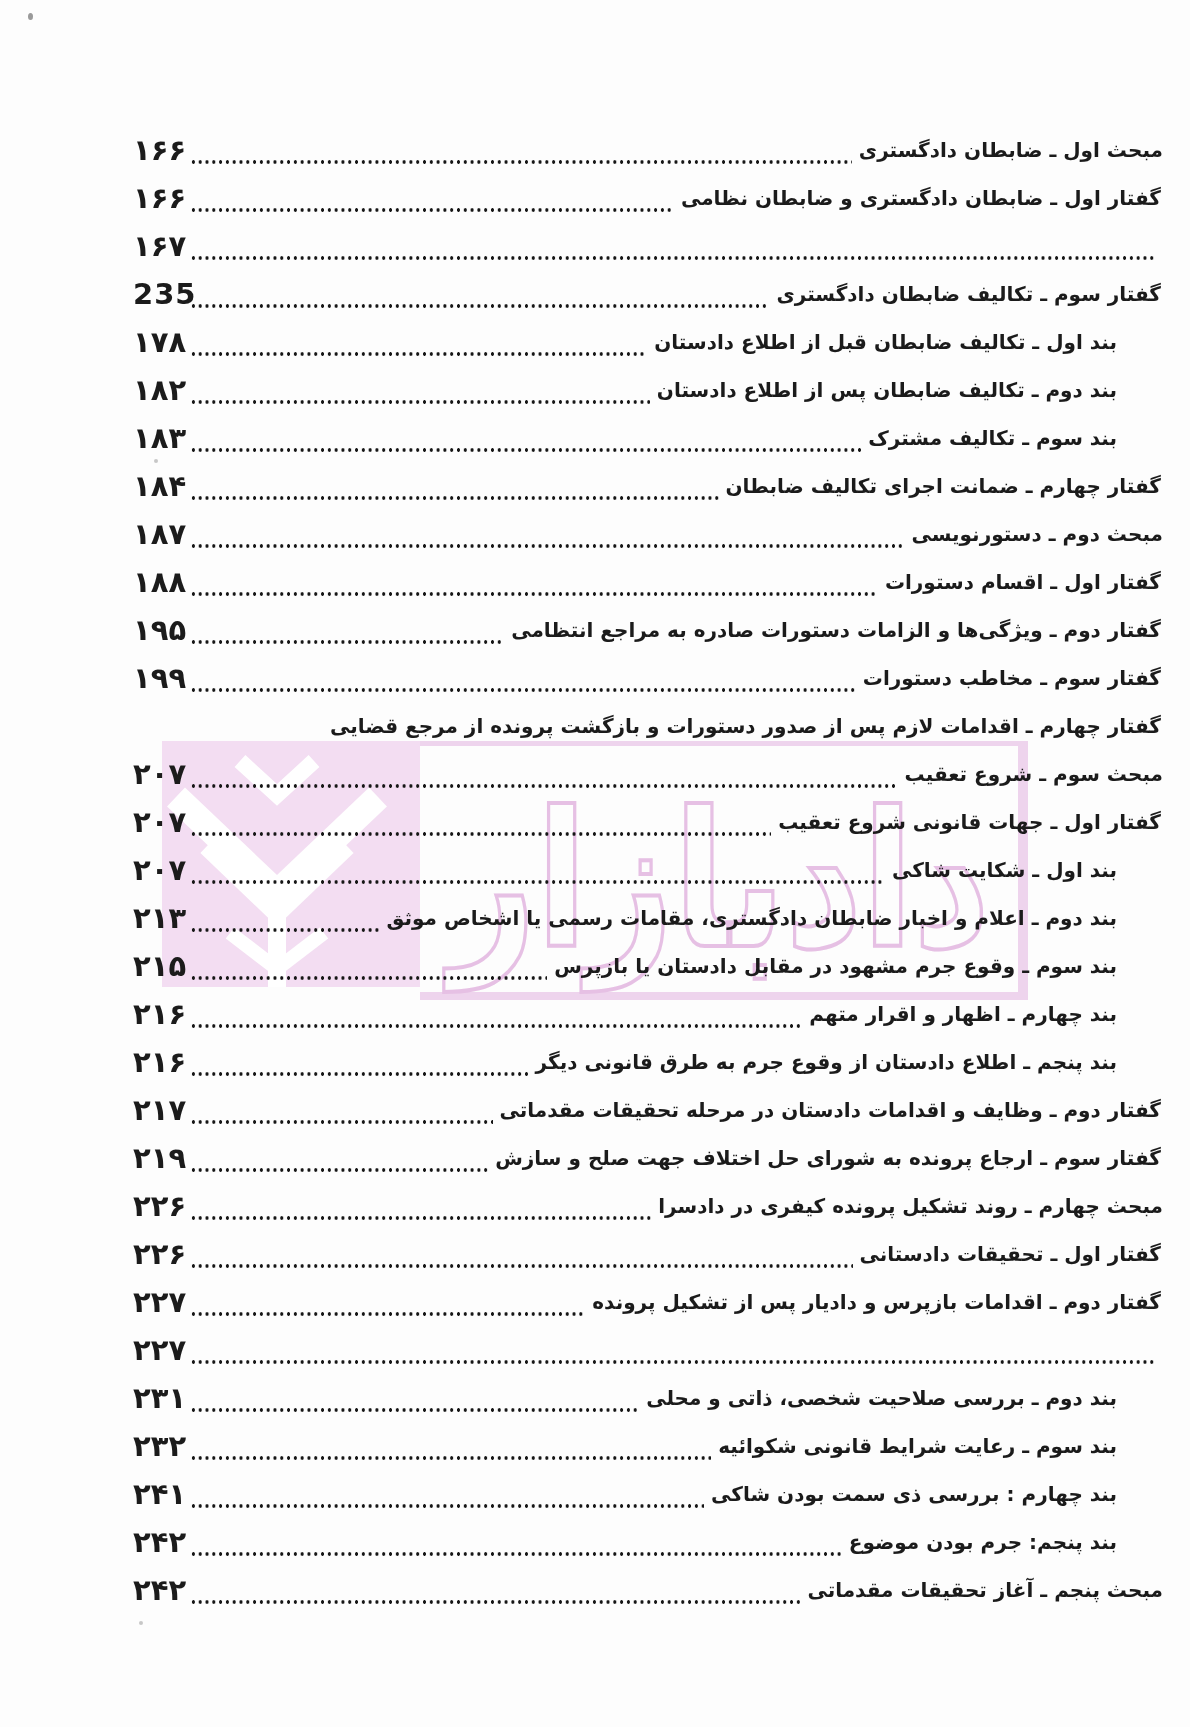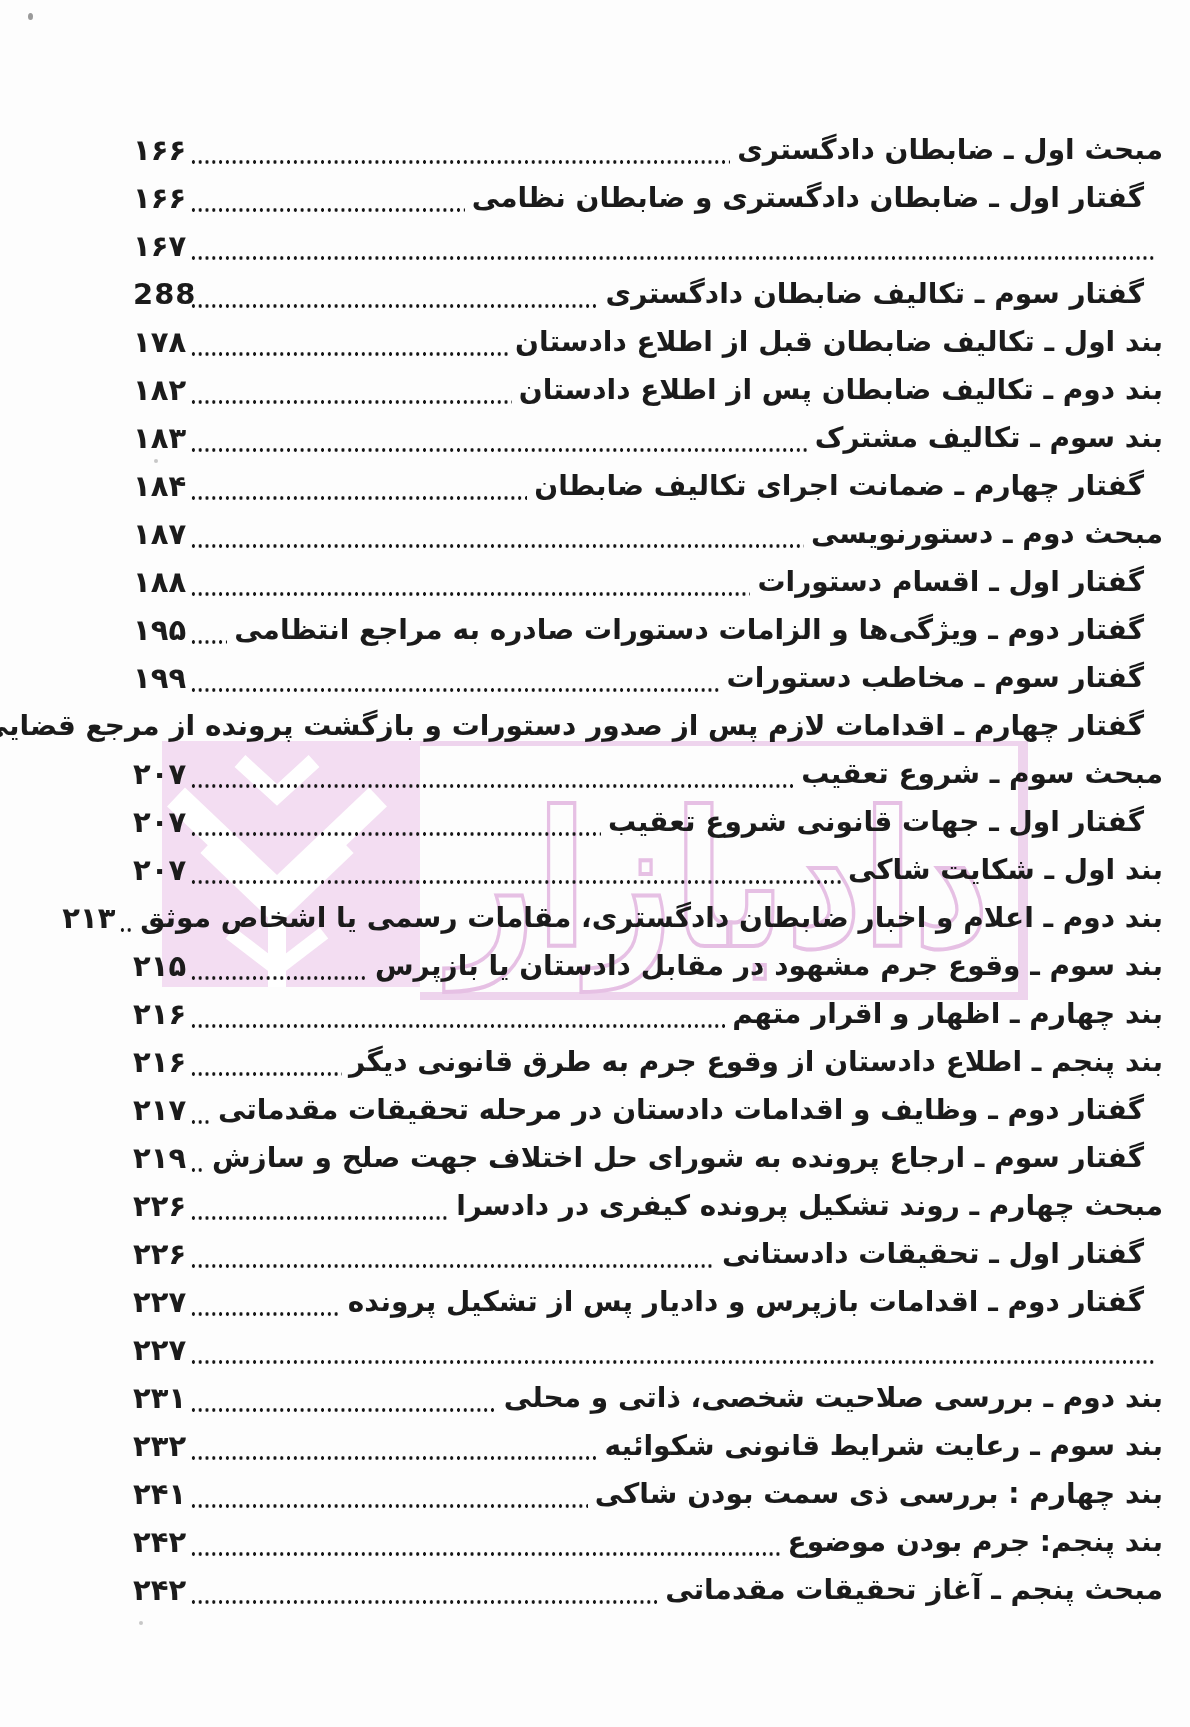--- a/index.html
+++ b/index.html
@@ -17,24 +17,24 @@
   .wm-frame{position:absolute;left:258px;top:0;width:608px;height:259px;box-sizing:border-box;}
   .wm-frame svg{position:absolute;left:2px;top:4px;}
 
   
   .toc{position:absolute;top:126px;left:133px;right:27px;z-index:2;}
   .toc-row{
     display:flex;direction:rtl;align-items:center;height:48px;
     color:#1b1b1b;font-weight:bold;
   }
   .toc-title{
-    white-space:nowrap;font-size:28px;line-height:48px;
-  }
-  .toc-row.lvl1 .toc-title{margin-right:19px;}
-  .toc-row.lvl2 .toc-title{}
+    white-space:nowrap;font-size:20px;line-height:48px;
+  }
+  .toc-row.lvl1 .toc-title{margin-right:2px;}
+  .toc-row.lvl2 .toc-title{margin-right:46px;}
   .toc-leader{
     flex:1;min-width:14px;height:48px;margin:0 7px 0 5px;
     background-image:radial-gradient(circle,#161616 1.55px,rgba(0,0,0,0) 1.95px);
     background-size:6.8px 6px;background-repeat:repeat-x;
     background-position:left bottom 9px;
   }
   .toc-page{
     direction:ltr;width:52px;flex:0 0 52px;text-align:right;
     font-size:29px;line-height:48px;letter-spacing:1px;
   }
@@ -83,21 +83,21 @@
     <span class="toc-leader"></span>
     <span class="toc-page">۱۶۶</span>
   </div>
       <div class="toc-row lvl1">
     <span class="toc-leader"></span>
     <span class="toc-page">۱۶۷</span>
   </div>
       <div class="toc-row lvl1">
     <span class="toc-title">گفتار سوم ـ تکالیف ضابطان دادگستری</span>
     <span class="toc-leader"></span>
-    <span class="toc-page">288</span>
+    <span class="toc-page">235</span>
   </div>
       <div class="toc-row lvl2">
     <span class="toc-title">بند اول ـ تکالیف ضابطان قبل از اطلاع دادستان</span>
     <span class="toc-leader"></span>
     <span class="toc-page">۱۷۸</span>
   </div>
       <div class="toc-row lvl2">
     <span class="toc-title">بند دوم ـ تکالیف ضابطان پس از اطلاع دادستان</span>
     <span class="toc-leader"></span>
     <span class="toc-page">۱۸۲</span>

